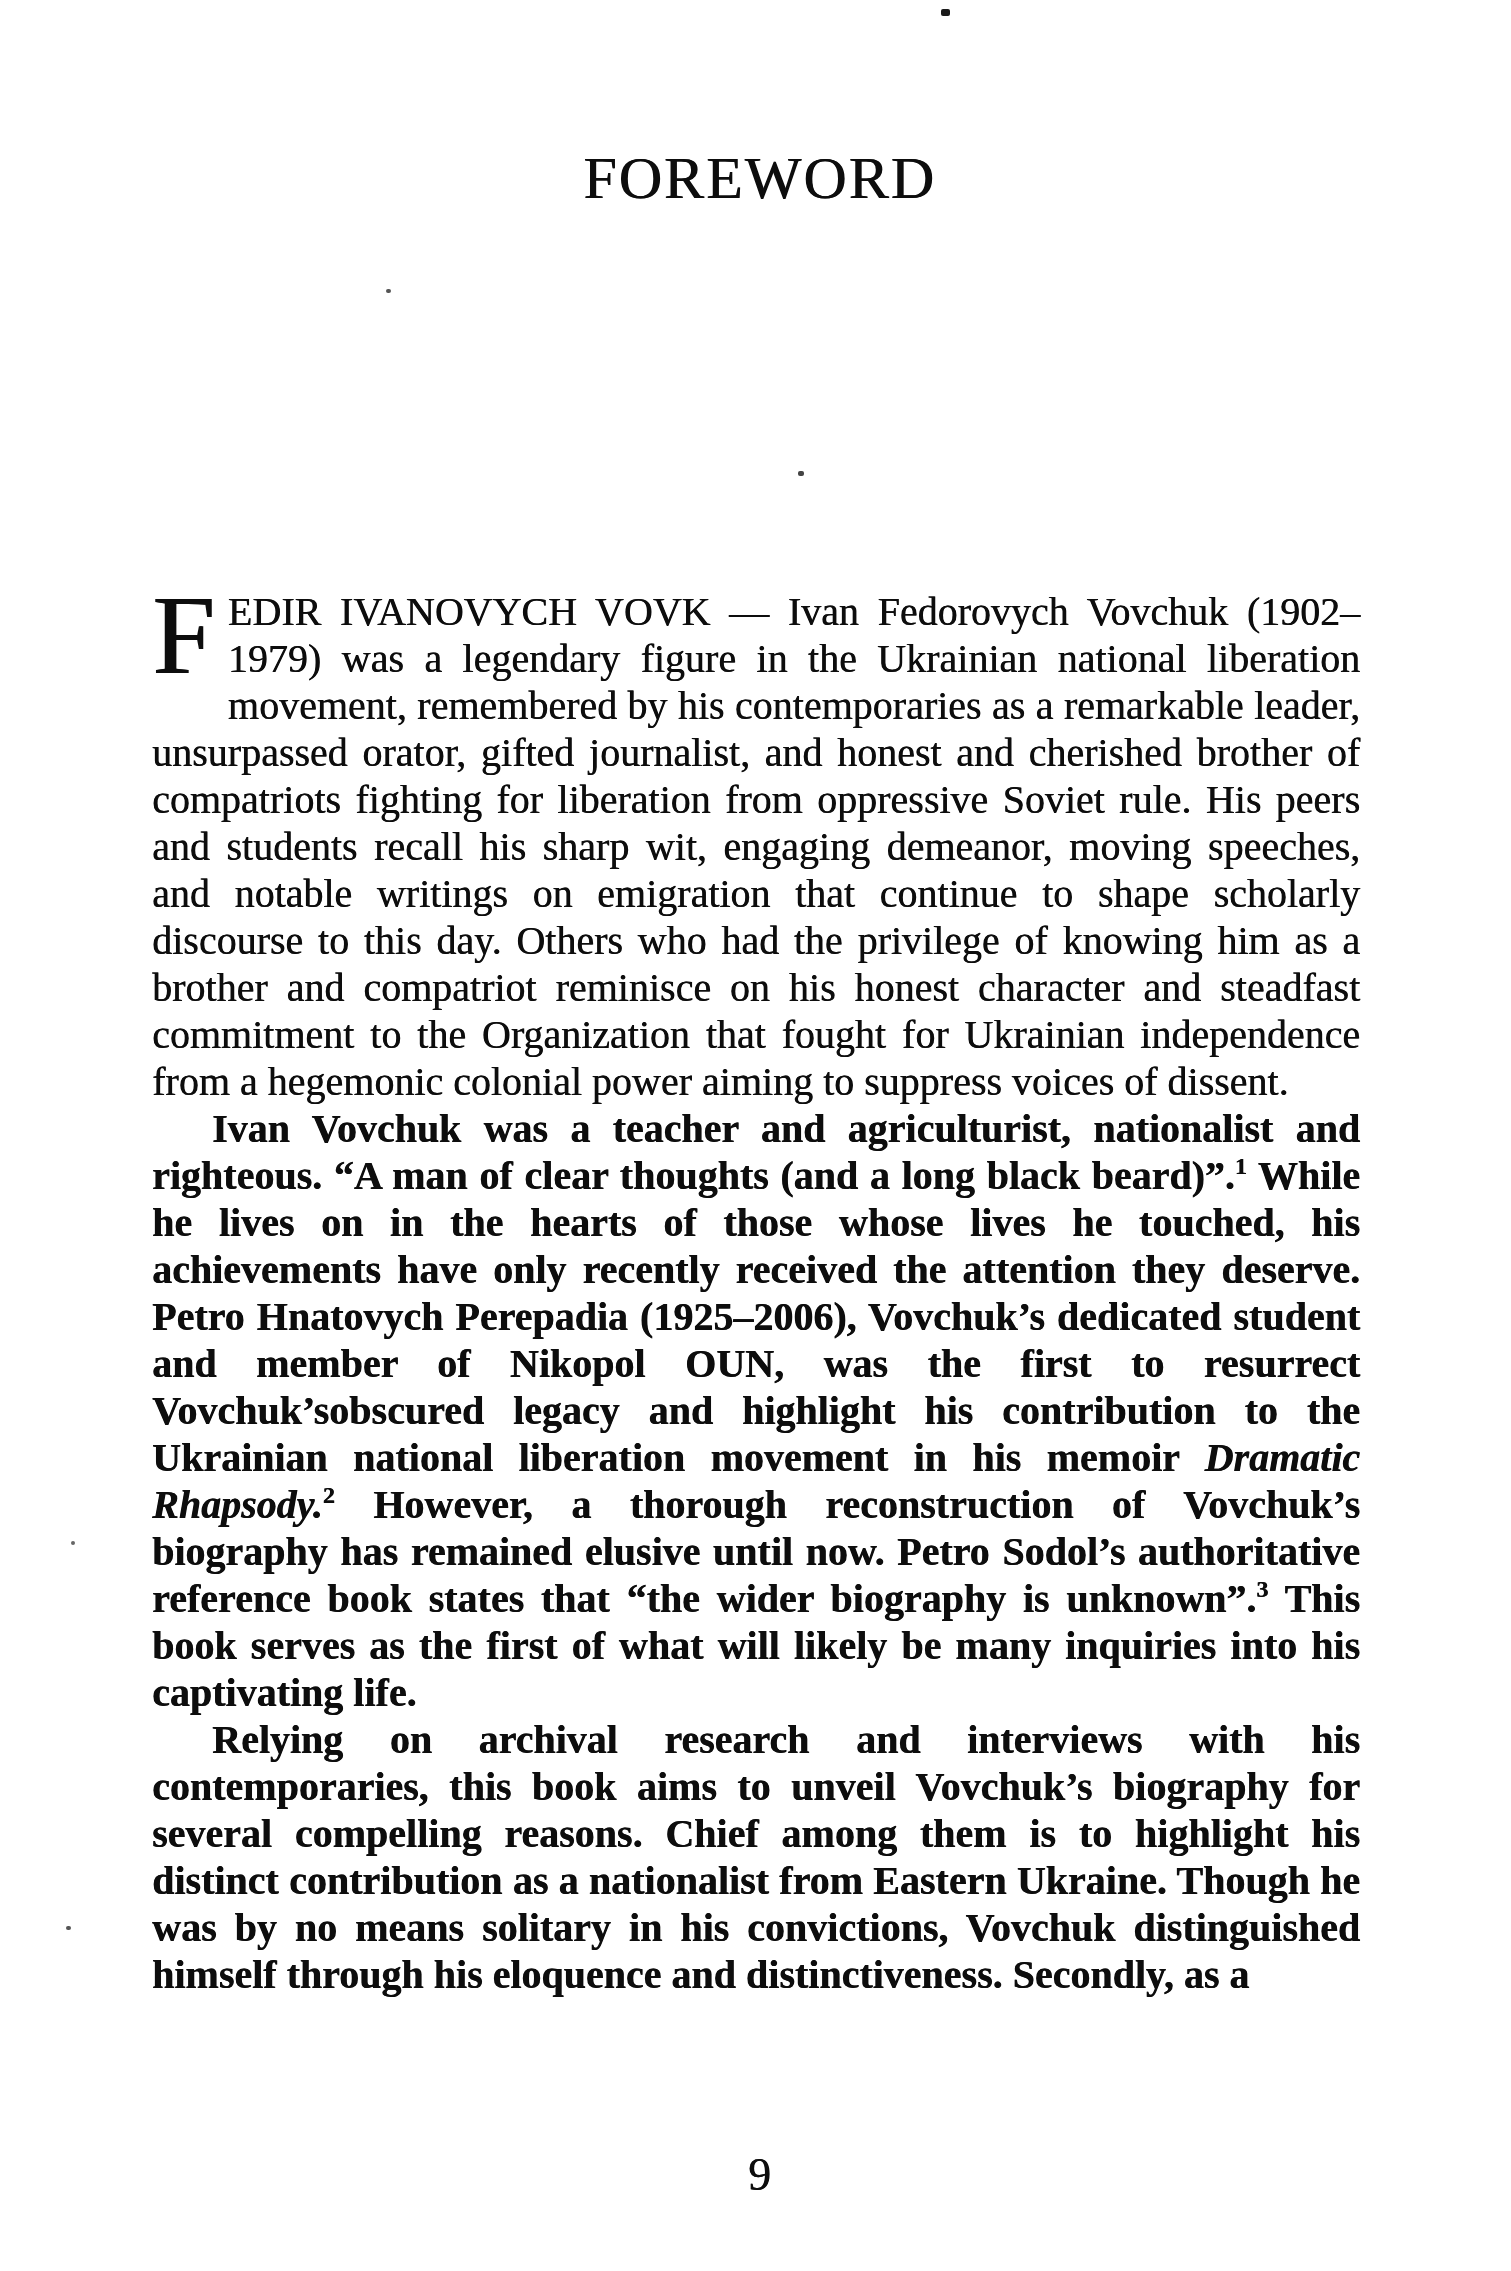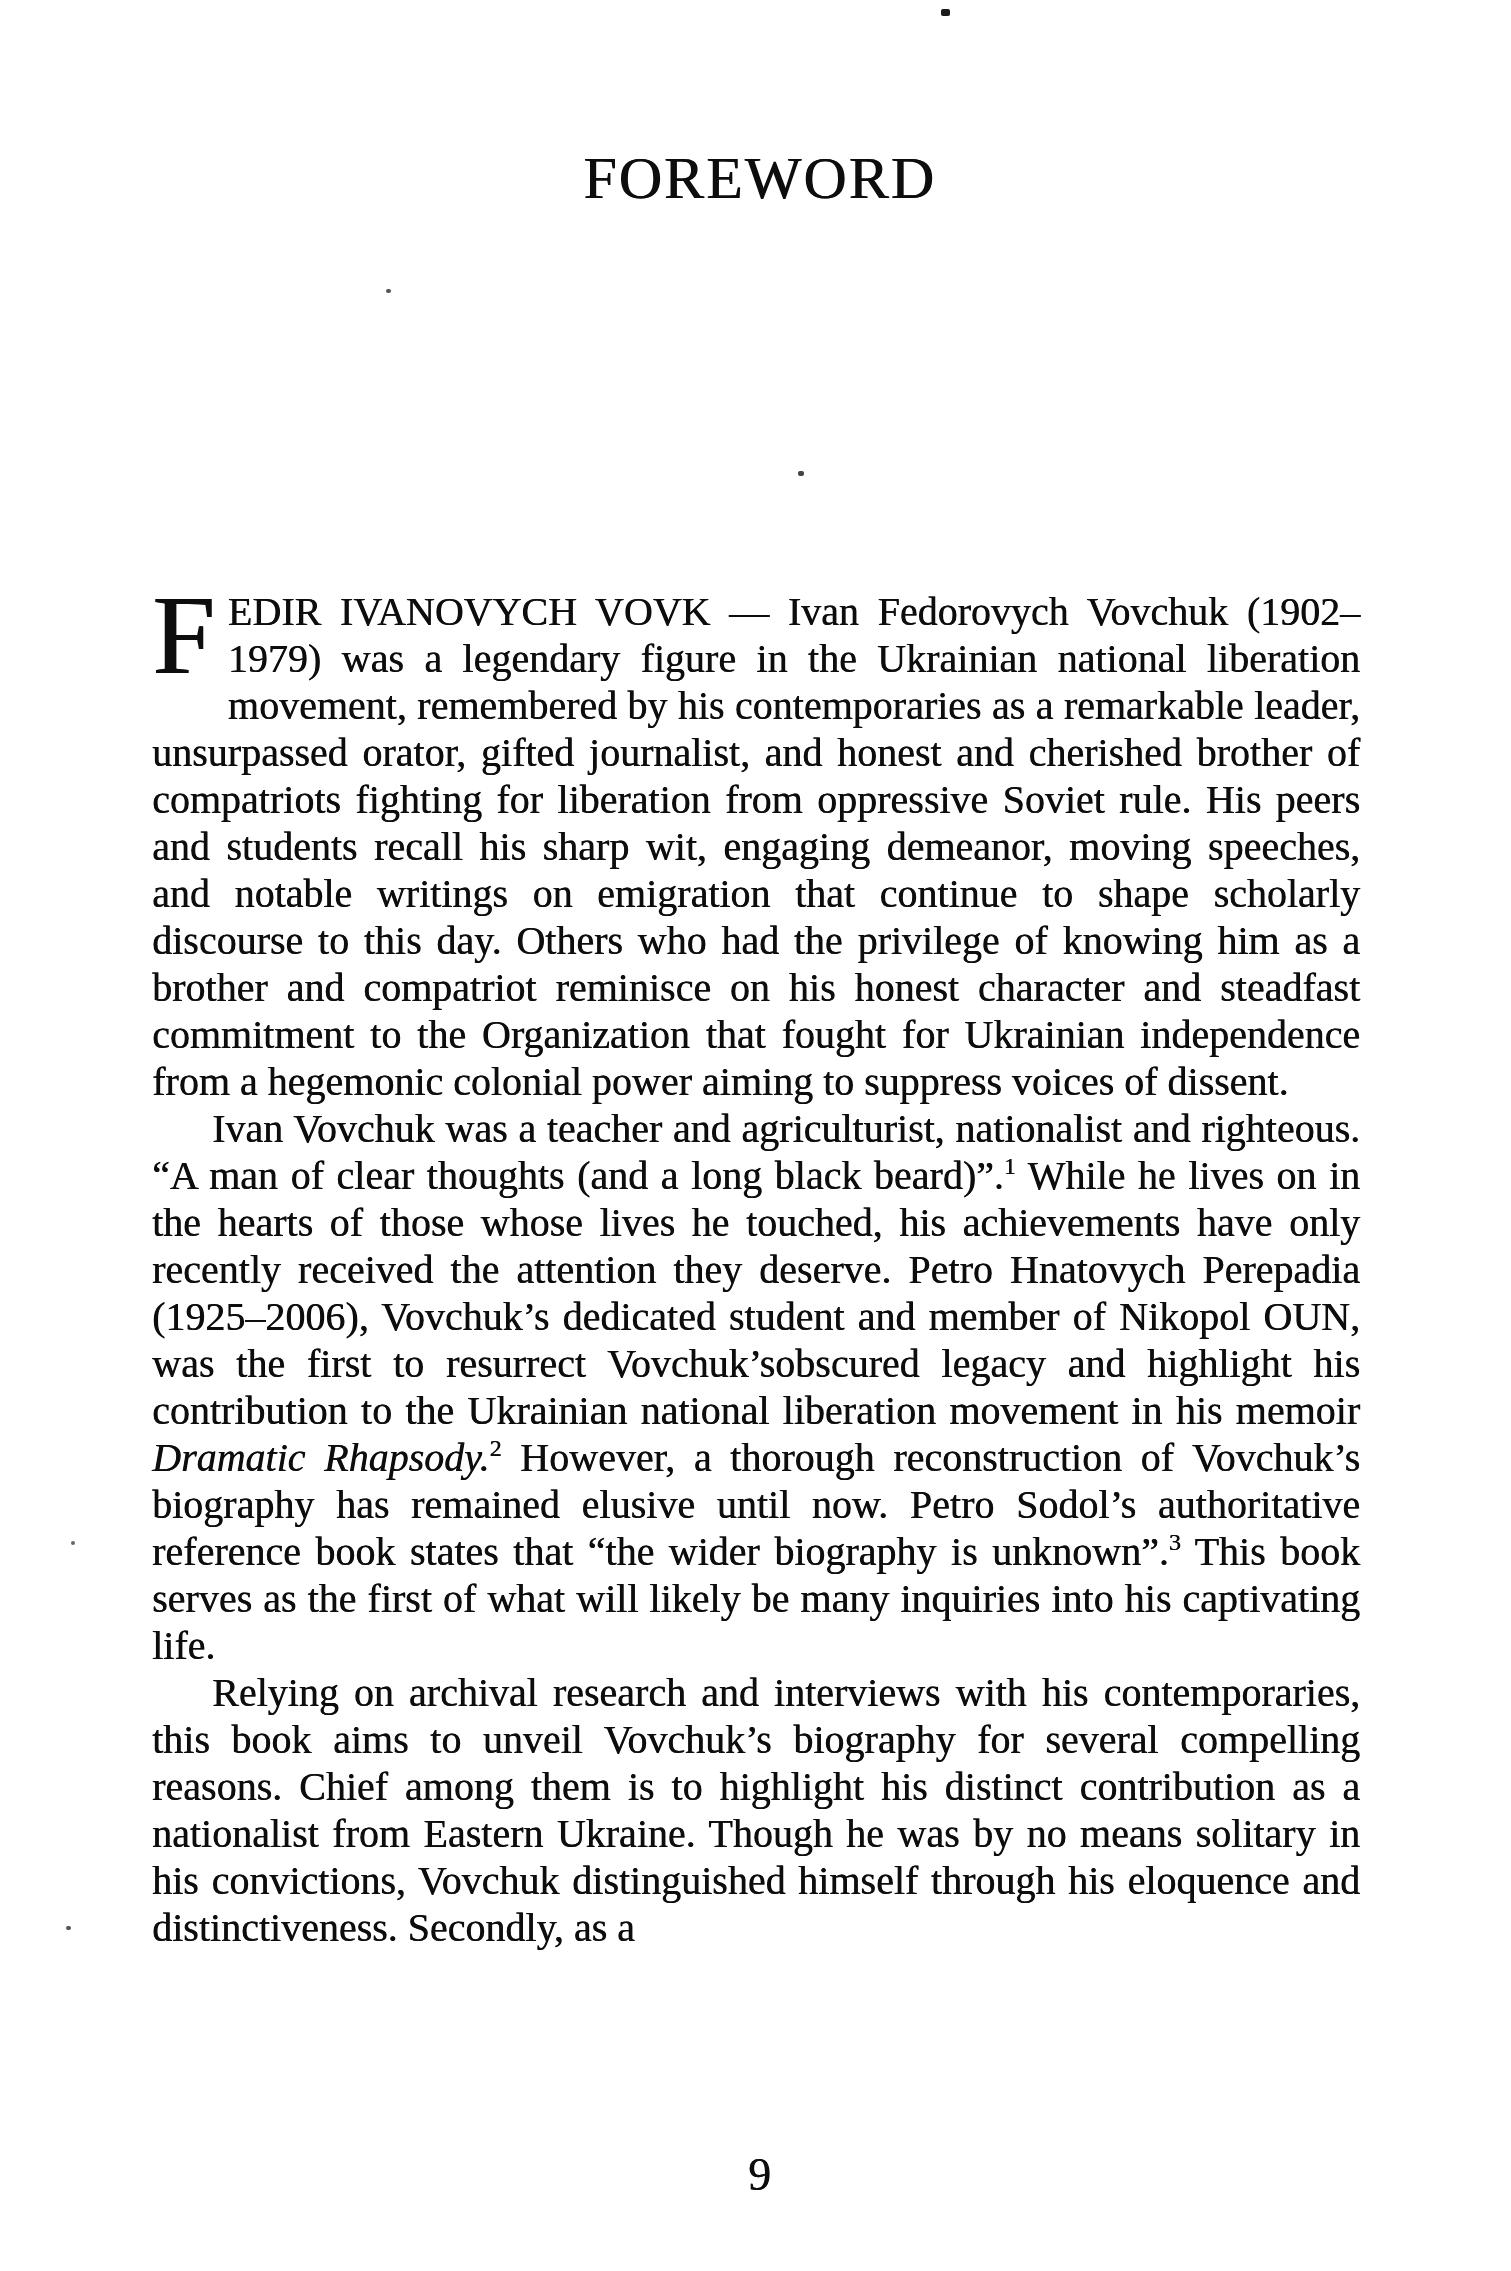--- a/index.html
+++ b/index.html
@@ -41,20 +41,21 @@
     text-align: justify;
     text-shadow: 0.5px 0 0 currentColor;
     hyphens: none;
   }
   .body-text p {
     margin: 0;
     padding: 0;
   }
   .body-text p.indent {
     text-indent: 60px;
+    font-weight: bold;
   }
   .dropcap {
     float: left;
     font-size: 113px;
     line-height: 88px;
     height: 92px;
     margin: 3px 13px 0 0;
     text-shadow: 1px 0 0 currentColor;
   }
   .body-text sup {

